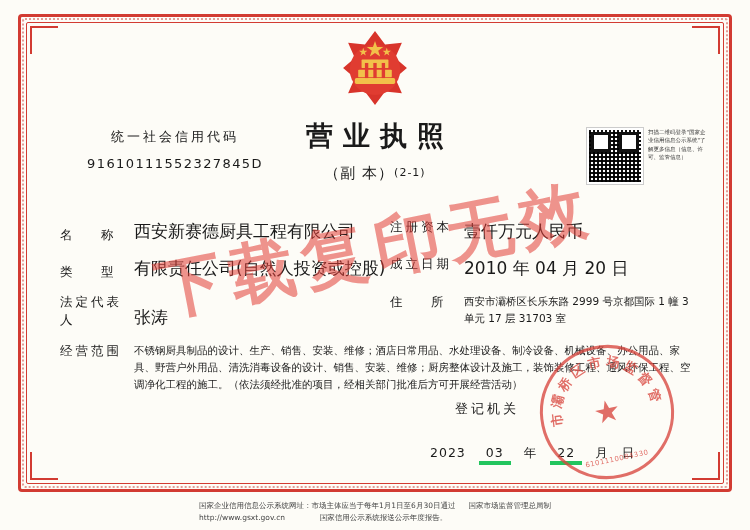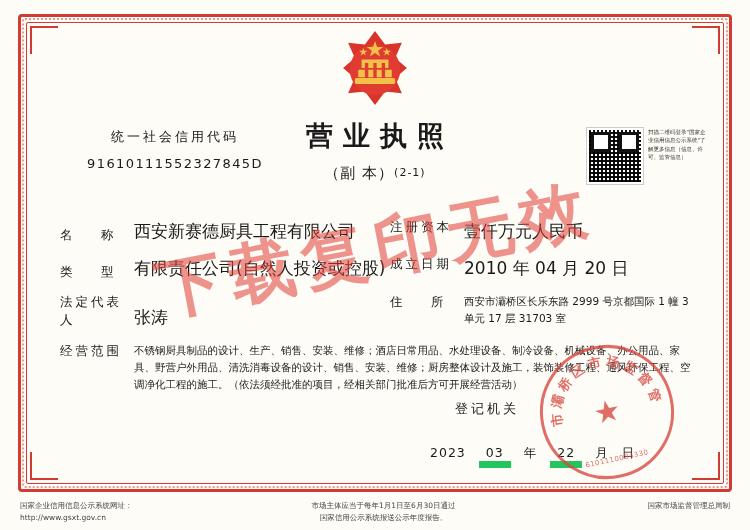--- a/index.html
+++ b/index.html
@@ -203,21 +203,21 @@
     position: absolute;
     left: 430px;
     top: 445px;
     font-size: 12.5px;
     color: #1a1a1a;
     letter-spacing: 1px;
     display: flex;
     align-items: baseline;
     gap: 13px;
   }
-  .date-line .u { border-bottom: 7px solid #22c55e; padding: 0 7px 1px 7px; }
+  .date-line .u { border-bottom: 4px solid #22c55e; padding: 0 7px 1px 7px; }
 
   .seal {
     position: absolute;
     left: 540px;
     top: 345px;
     width: 128px;
     height: 128px;
     border-radius: 50%;
     border: 3px solid #d9473f;
     color: #d9473f;
@@ -261,21 +261,21 @@
     pointer-events: none;
   }
 
   
   .footer {
     position: absolute;
     left: 20px;
     right: 20px;
     bottom: 6px;
     display: flex;
-    justify-content: space-between;
+    justify-content: center;
     align-items: flex-start;
     font-size: 7.5px;
     color: #444;
     line-height: 1.6;
   }
   .footer .mid { text-align: center; }
   .footer .right { text-align: right; padding-left: 13px; }
 </style>
 </head>
 <body>

